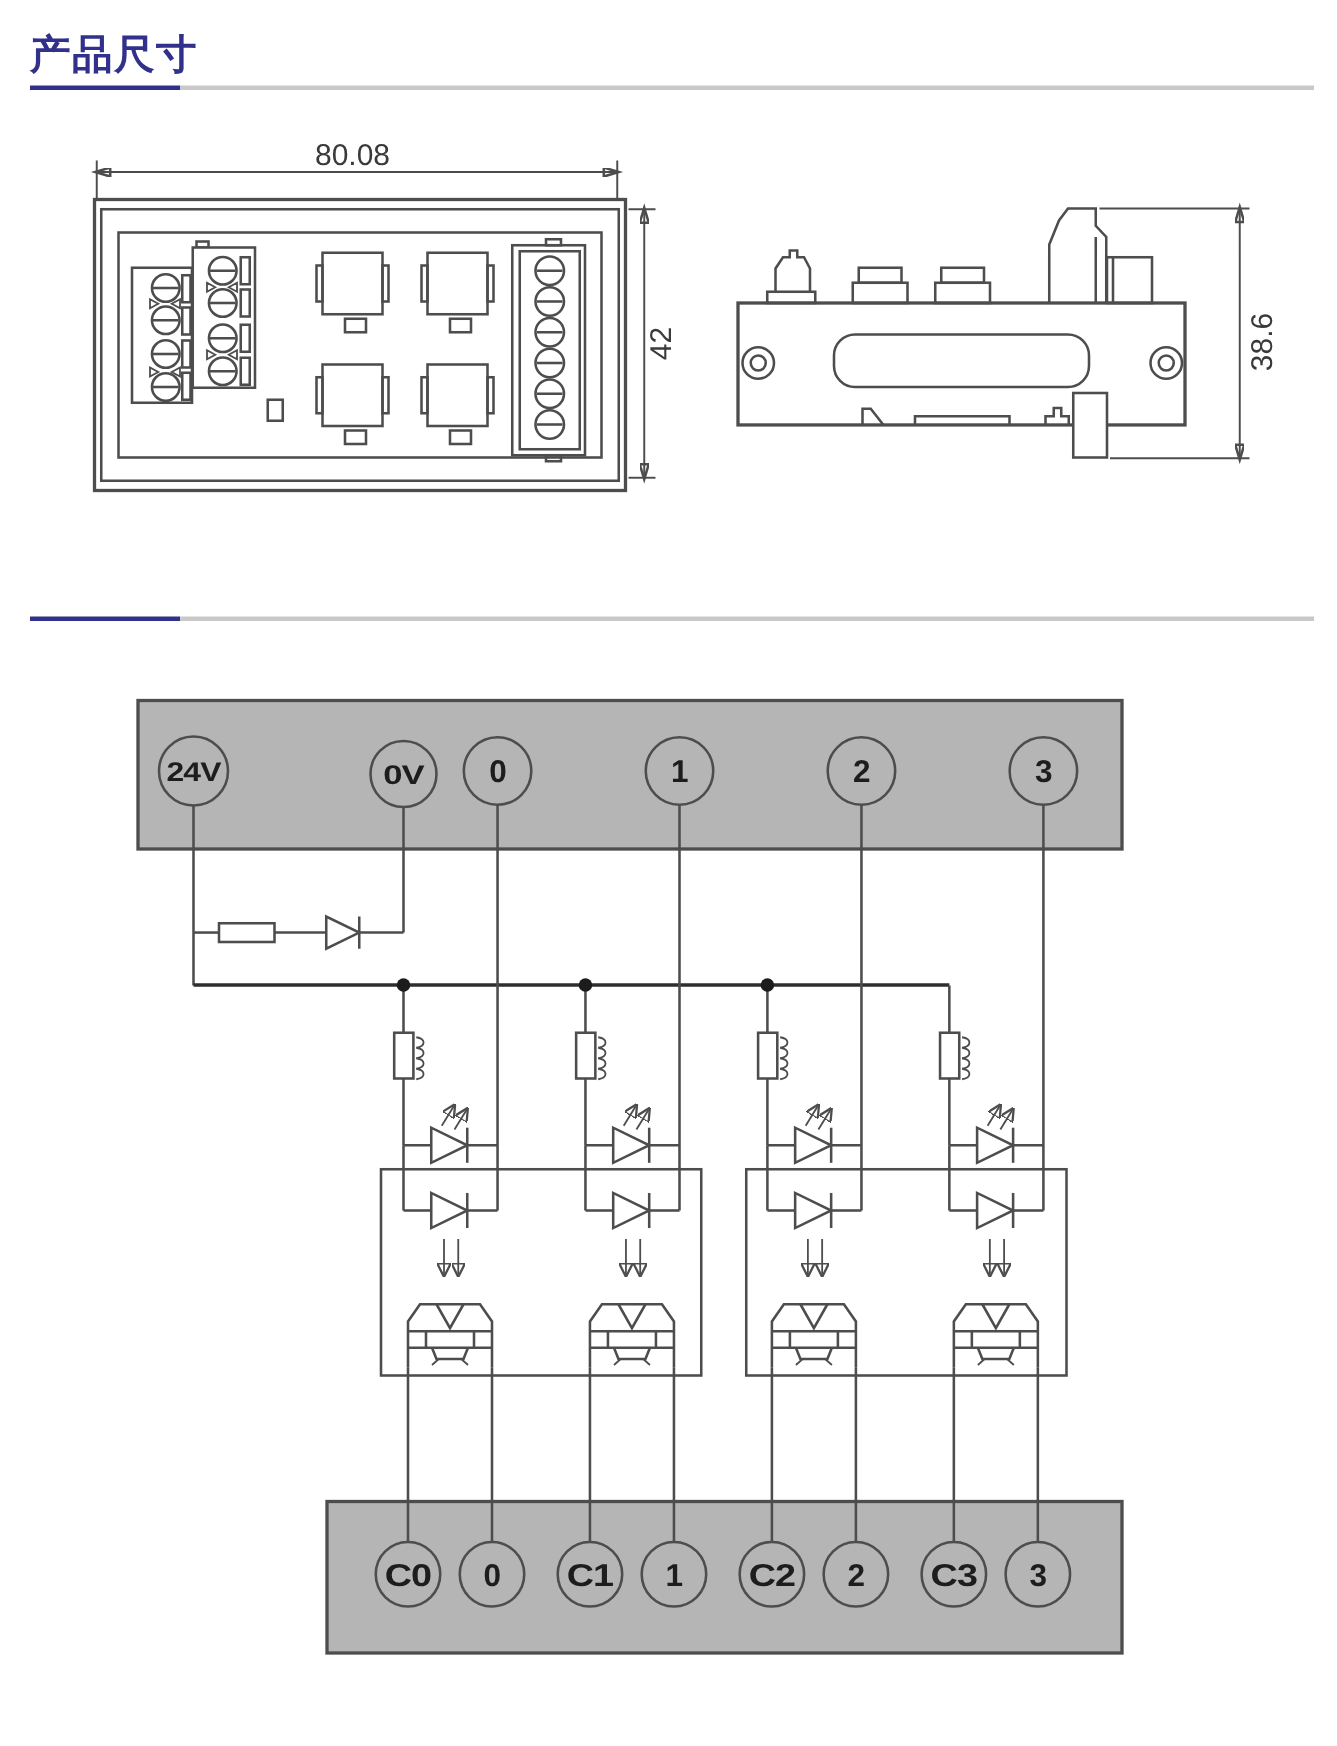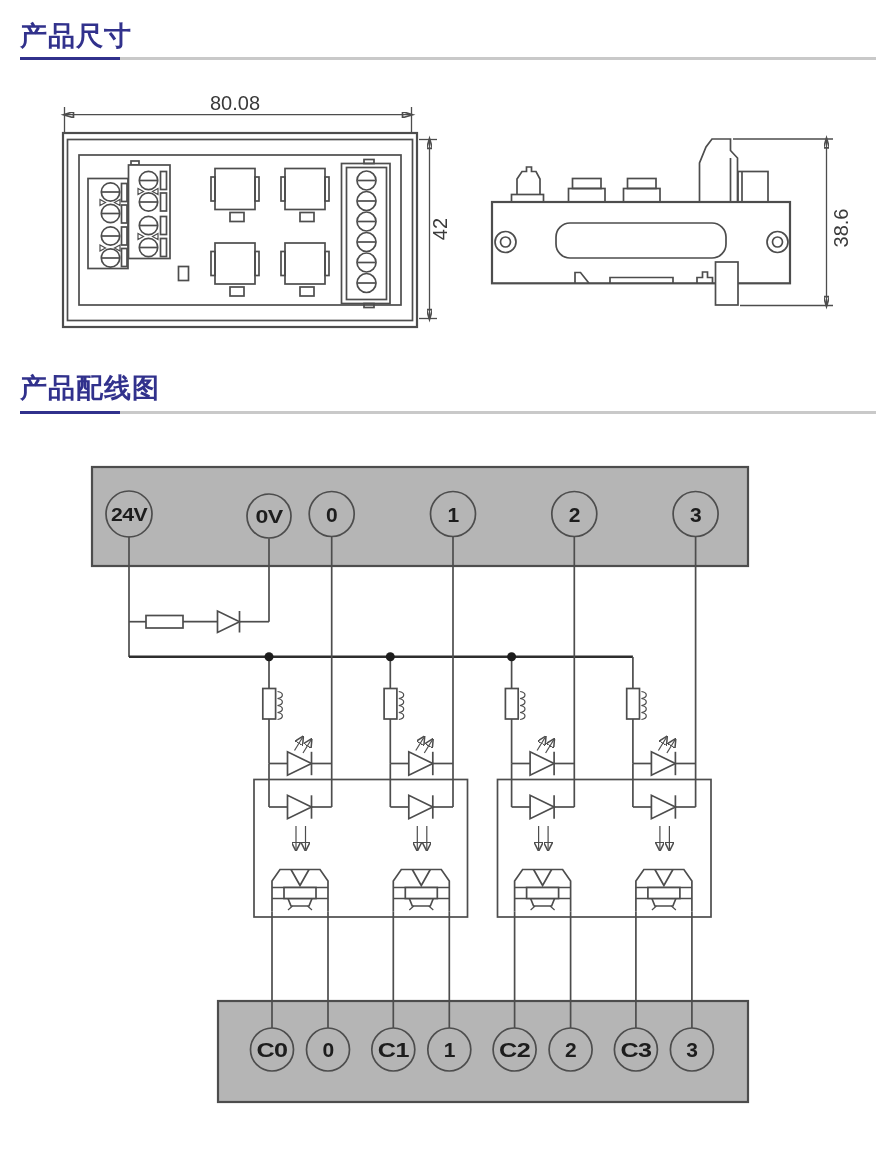--- a/index.html
+++ b/index.html
@@ -184,21 +184,20 @@
 
       <g>
         <line class="dimline" x1="733" y1="139" x2="833" y2="139"></line>
         <line class="dimline" x1="740" y1="305.5" x2="833" y2="305.5"></line>
         <line class="dimline" x1="826.5" y1="139" x2="826.5" y2="305.5" marker-start="url(#dimarrow)" marker-end="url(#dimarrow)"></line>
         <text class="dim-text" x="848" y="228" text-anchor="middle" transform="rotate(-90 848 228)">38.6</text>
       </g>
     </g>
   </svg>
 
-  <div class="sec-title" id="title-wiring">产品配线图</div>
   <div class="sec-rule" id="rule-wiring"></div>
 
   <svg id="wiring-svg" width="891" height="700" viewBox="0 440 891 700">
     <defs>
       <marker id="ah" viewBox="0 0 10 10" refX="8" refY="5" markerWidth="7.5" markerHeight="7.5" orient="auto">
         <path d="M0,0 L10,5 L0,10 Z" fill="#222" stroke="none"></path>
       </marker>
 
       <g id="ch">
         <line x1="331.7" y1="536.5" x2="331.7" y2="807"></line>

